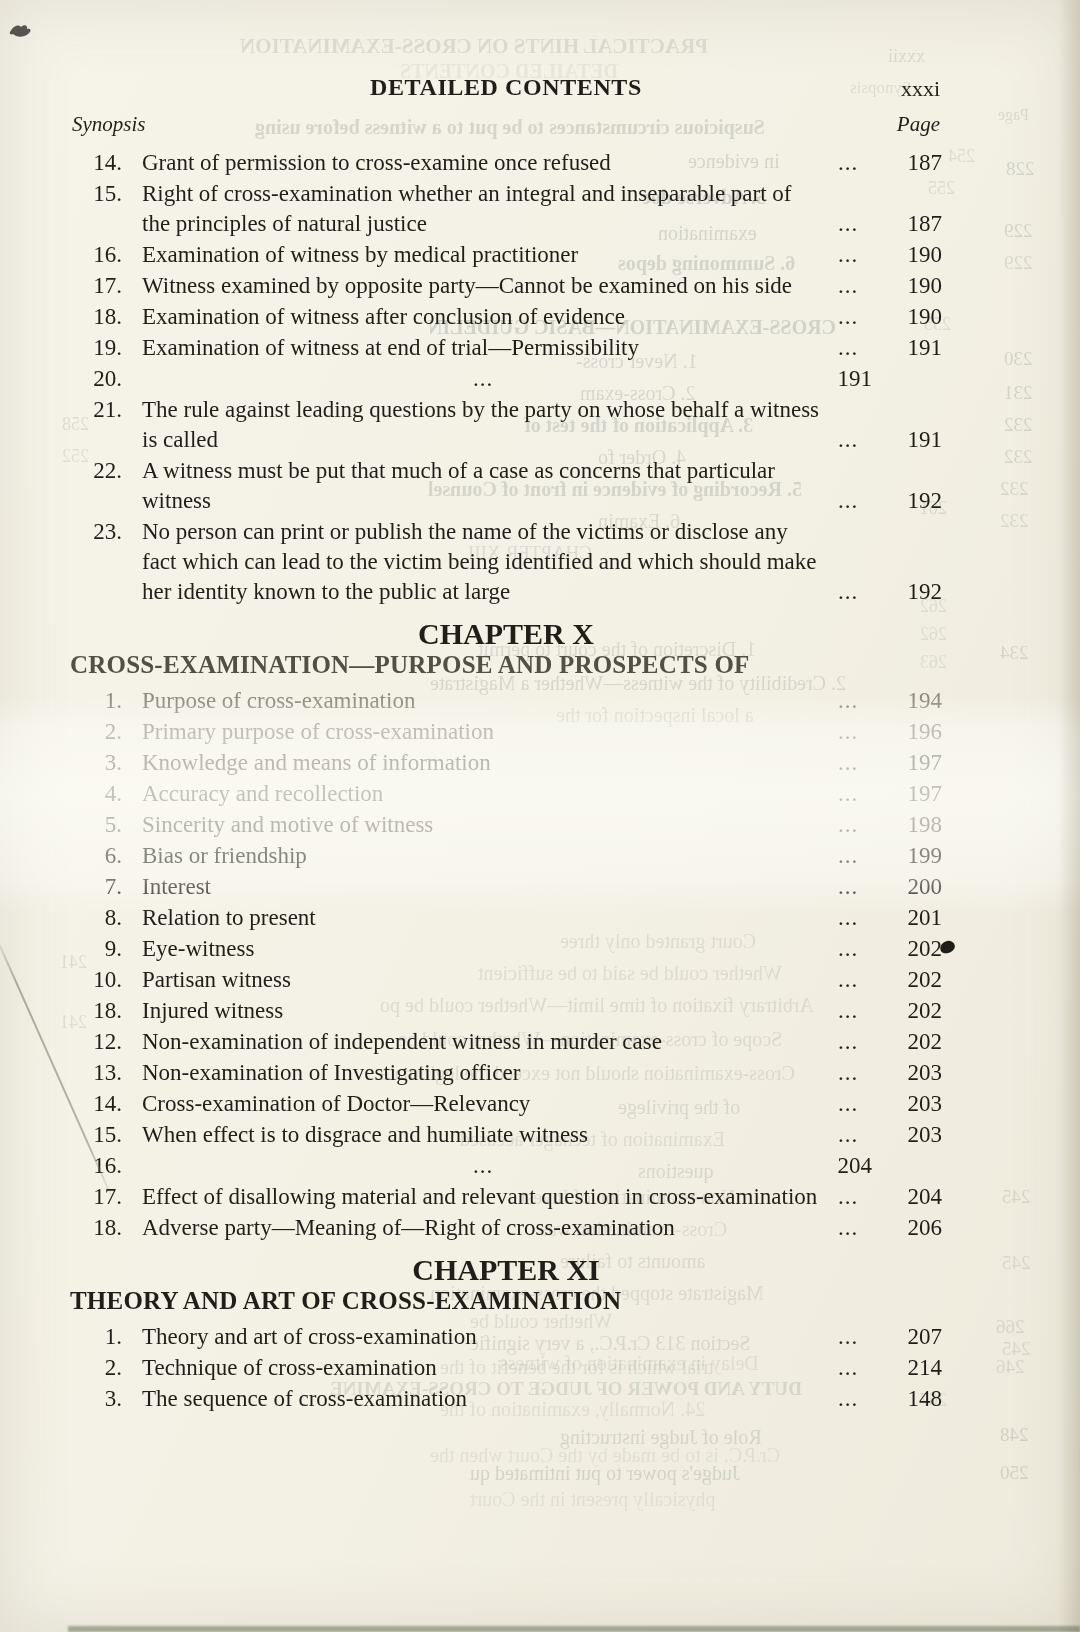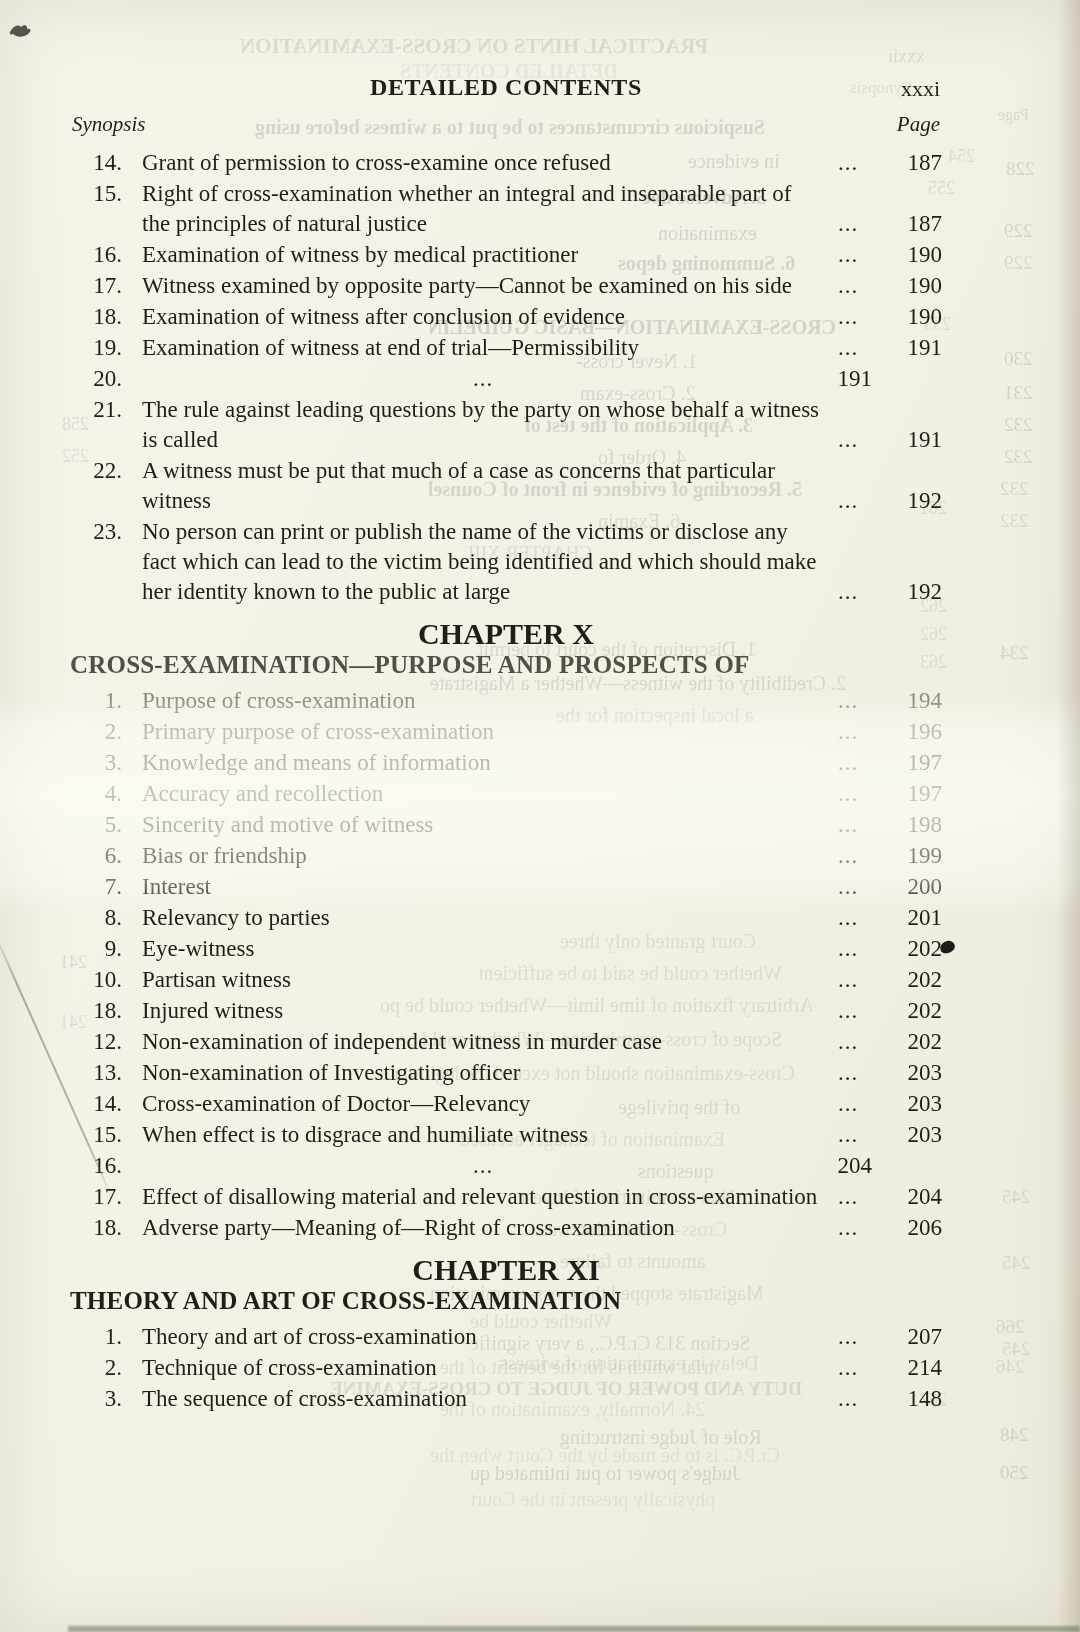--- a/index.html
+++ b/index.html
@@ -234,21 +234,21 @@
           <span class="pg">199</span>
         </div>
         <div class="row">
           <span class="num">7.</span>
           <span class="txt">Interest</span>
           <span class="dots">...</span>
           <span class="pg">200</span>
         </div>
         <div class="row">
           <span class="num">8.</span>
-          <span class="txt">Relevancy to parties</span>
+          <span class="txt">Relation to present</span>
           <span class="dots">...</span>
           <span class="pg">201</span>
         </div>
         <div class="row">
           <span class="num">9.</span>
           <span class="txt">Eye-witness</span>
           <span class="dots">...</span>
           <span class="pg">202<span class="smudge"></span></span>
         </div>
         <div class="row">

